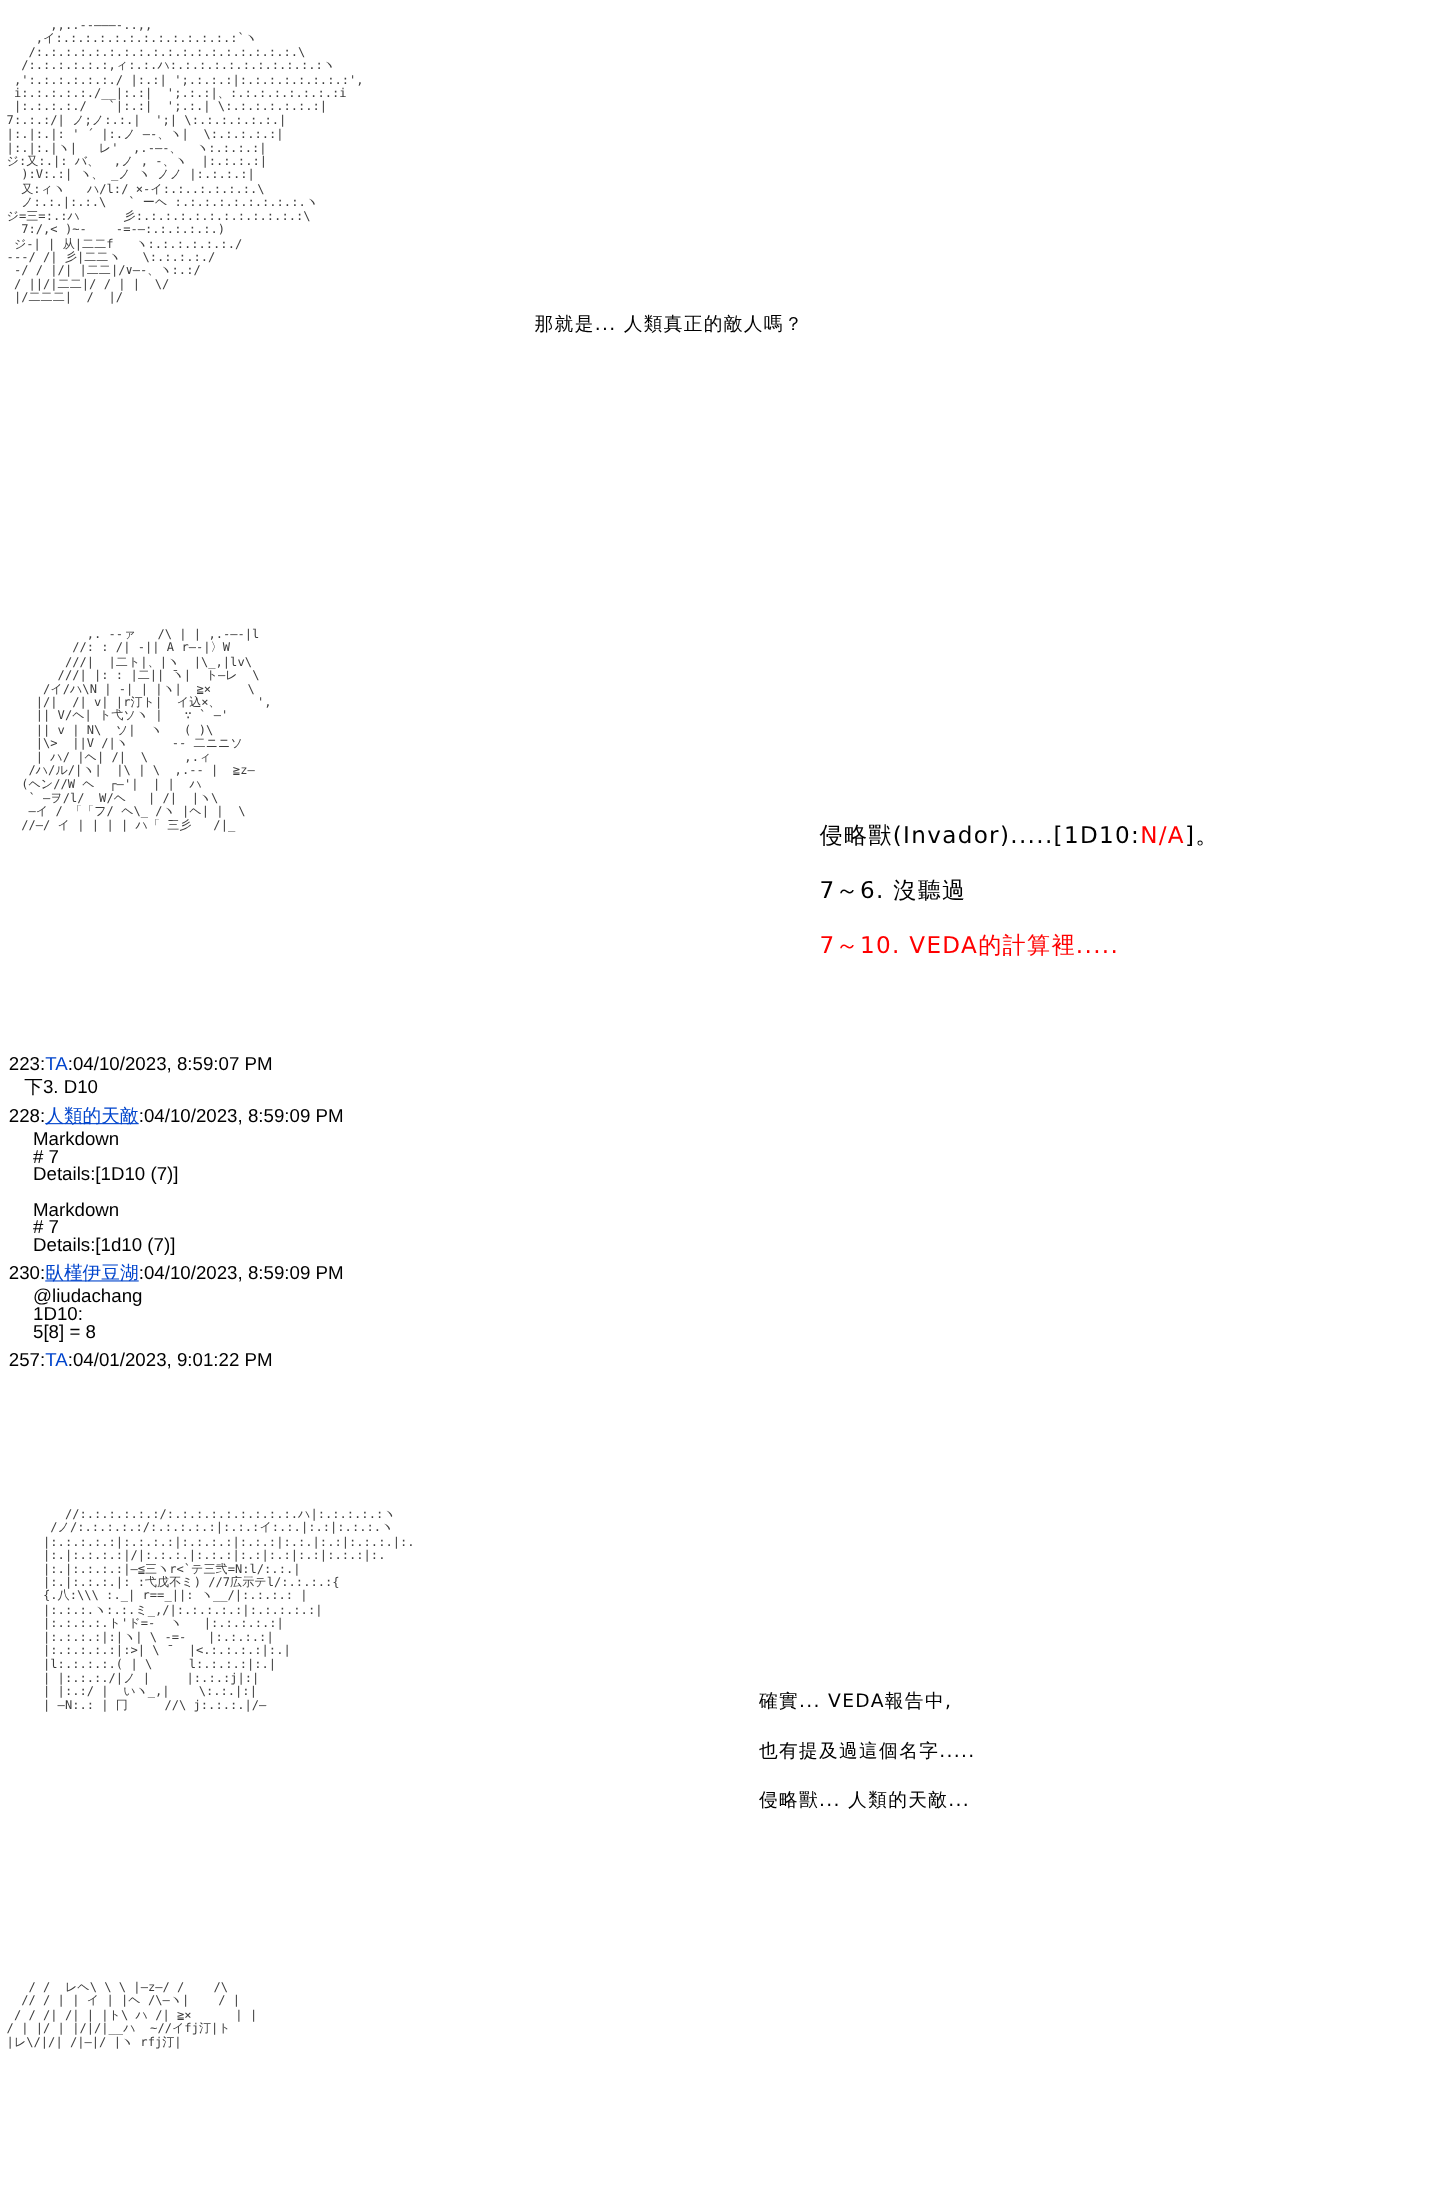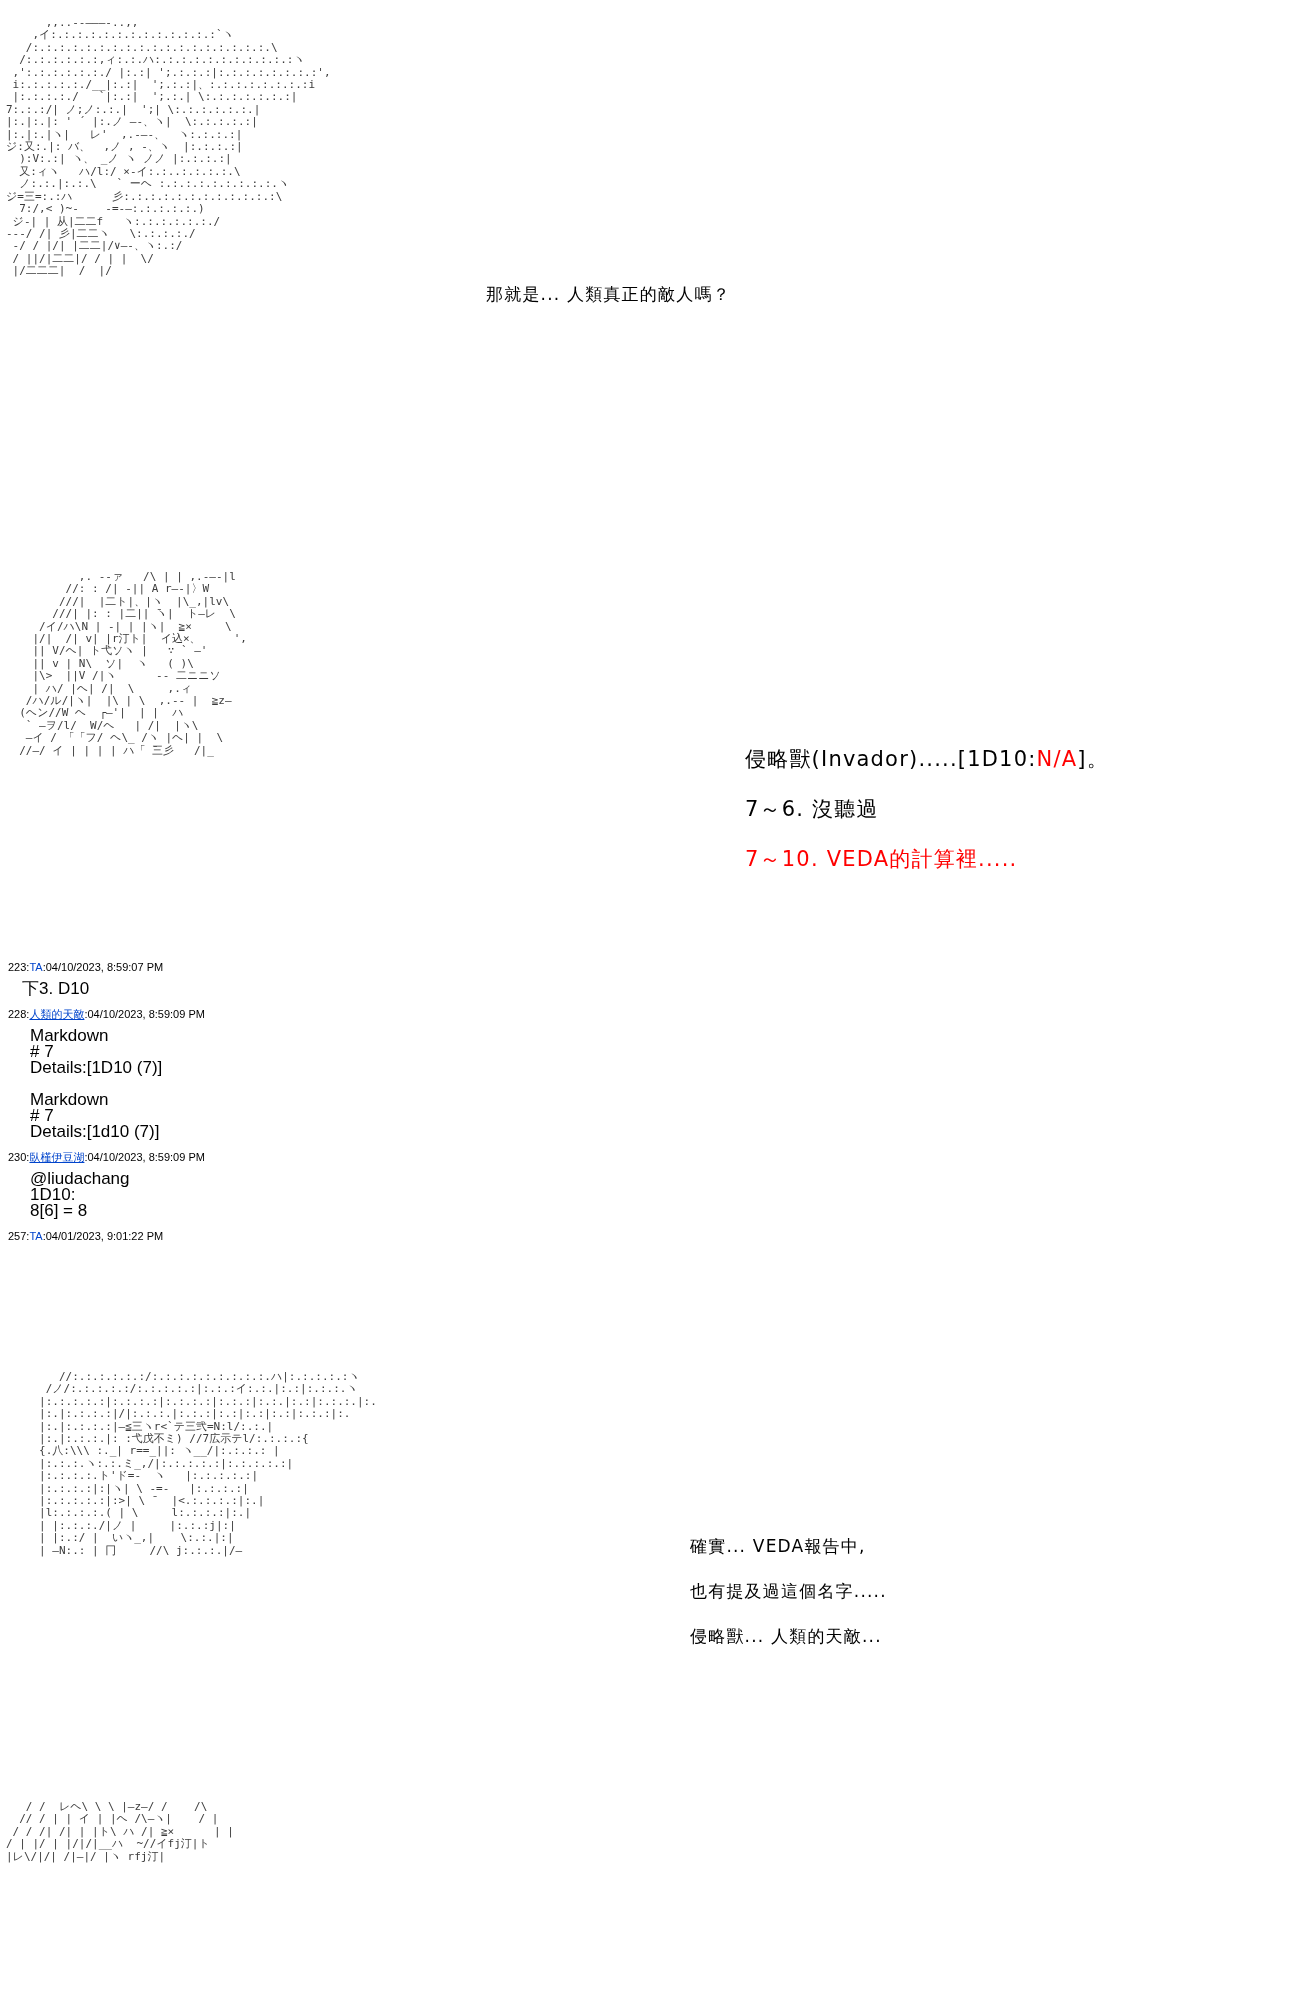--- a/index.html
+++ b/index.html
@@ -58,21 +58,21 @@
   .log {
     position: absolute;
     left: 8px;
     top: 960px;
     width: 620px;
     font-size: 11.5px;
     line-height: 15px;
   }
   .post { margin-bottom: 4px; }
   .post-head {
-    font-size: 11px;
+    font-size: 17px;
     white-space: nowrap;
   }
   .post-num { color: #000; }
   .post-user { color: #0044cc; text-decoration: underline; }
   .post-user.ta { color: #0044cc; text-decoration: none; }
   .post-date { color: #000; }
   .post-body {
     margin: 6px 0 10px 14px;
     font-size: 17px;
     line-height: 16px;
@@ -146,21 +146,21 @@
 
 Markdown
 # 7
 Details:[1d10 (7)]</div>
     </div>
 
     <div class="post">
       <div class="post-head"><span class="post-num">230</span>:<span class="post-user">臥槿伊豆湖</span>:<span class="post-date">04/10/2023, 8:59:09 PM</span></div>
       <div class="post-body indent2">@liudachang
 1D10:
-8[6] = 8</div>
+5[8] = 8</div>
     </div>
 
     <div class="post">
       <div class="post-head"><span class="post-num">257</span>:<span class="post-user ta">TA</span>:<span class="post-date">04/01/2023, 9:01:22 PM</span></div>
     </div>
 
   </div>
 
   <pre class="aa aa-3">        //:.:.:.:.:.:/:.:.:.:.:.:.:.:.:.ハ|:.:.:.:.:ヽ
       /ノ/:.:.:.:.:/:.:.:.:.:|:.:.:イ:.:.|:.:|:.:.:.ヽ

